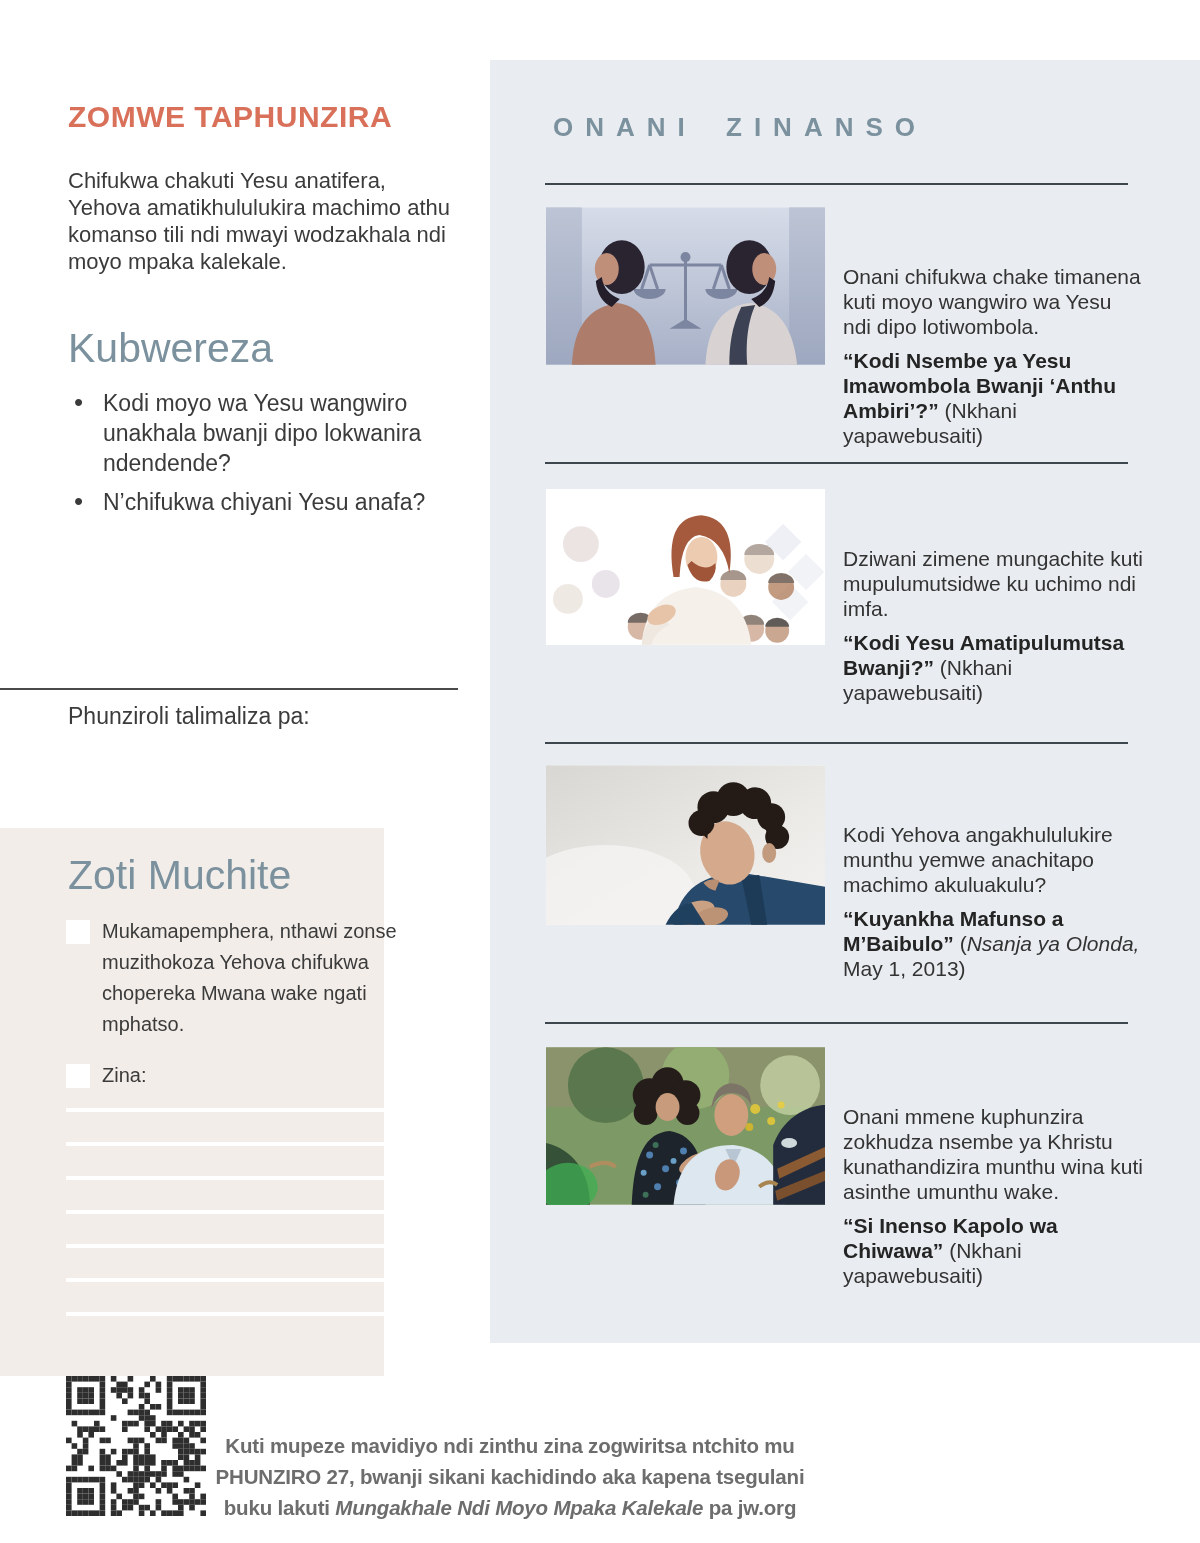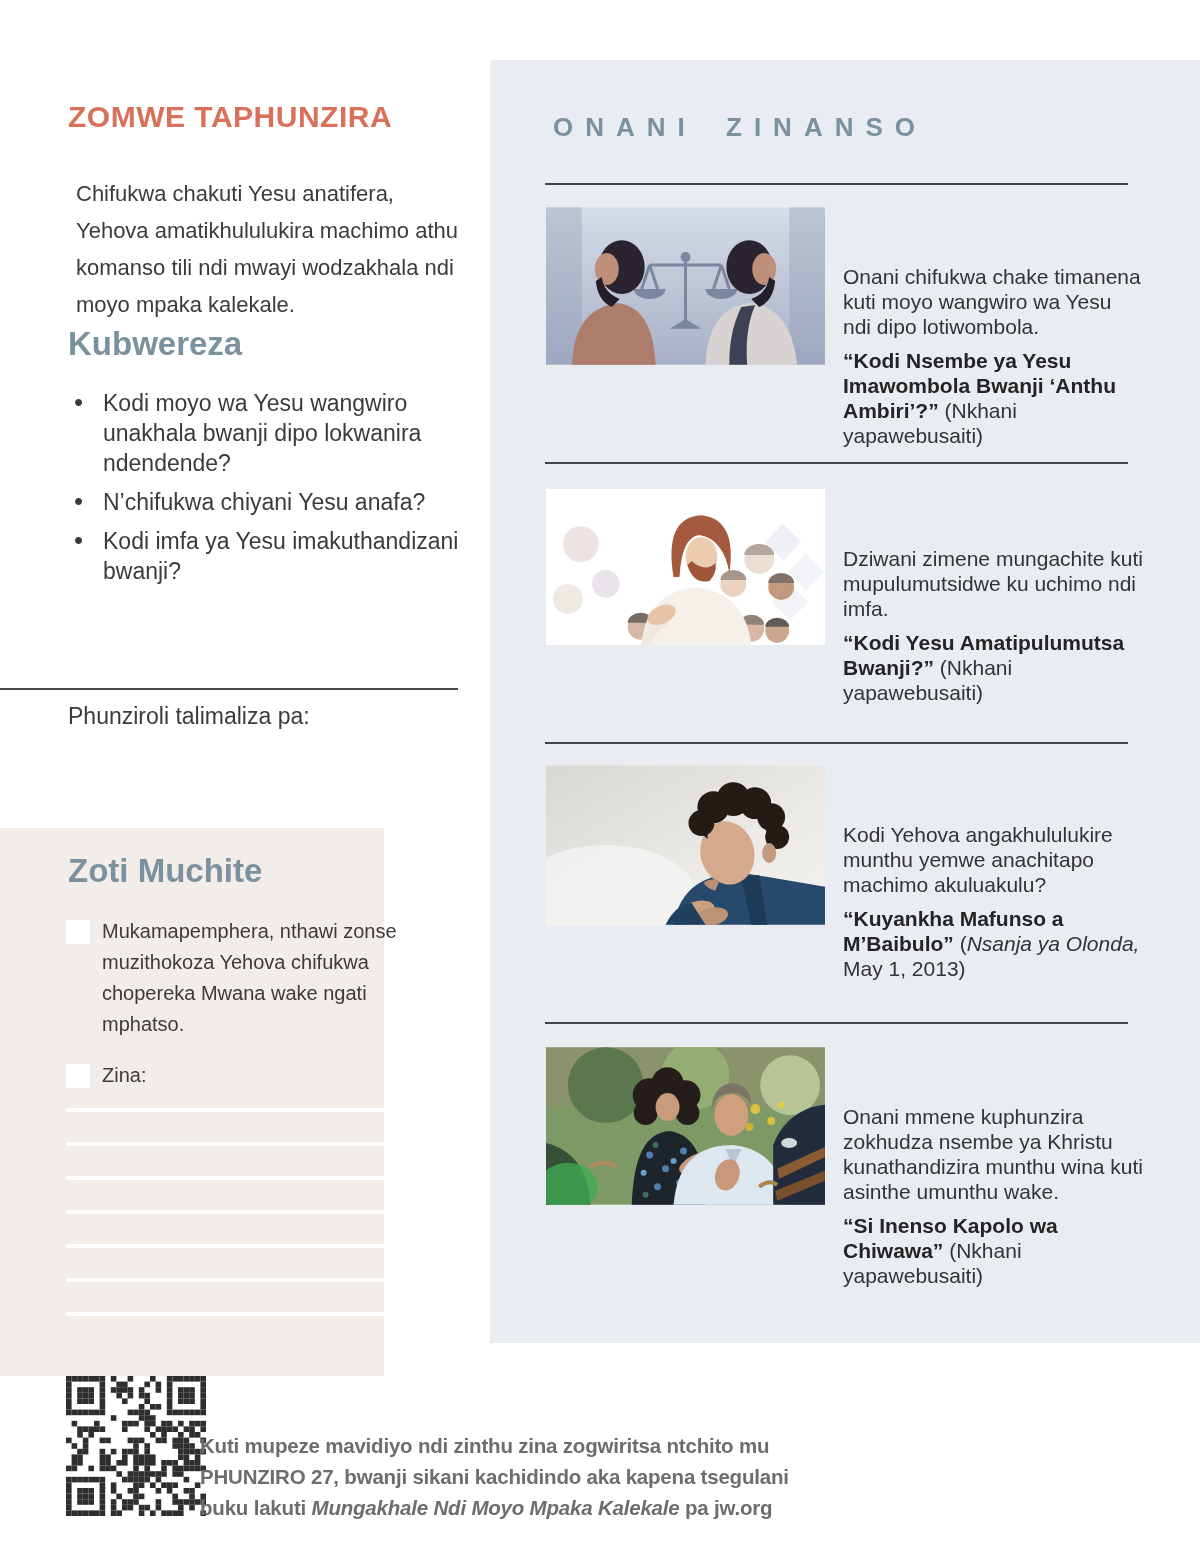--- a/index.html
+++ b/index.html
@@ -16,22 +16,22 @@
   .rtext{position:absolute;left:353px;width:302px;font-size:21px;line-height:25px;color:#333;
          hyphens:manual;}
   .rtext p{margin:0;}
   .rtext .title{margin-top:9px;}
   .rtext .b{font-weight:700;color:#242424;}
   .rtext i{font-style:italic;}
 
   
   .lh-orange{position:absolute;left:68px;top:100px;margin:0;font-size:30px;font-weight:700;
              color:#d9705a;letter-spacing:.5px;}
-  .summary{position:absolute;left:68px;top:167px;width:382px;margin:8px;font-size:22px;line-height:37px;hyphens:manual;}
-  .lh-slate{position:absolute;left:68px;margin:0;font-size:33px;font-weight:700;color:#7b919e;}
+  .summary{position:absolute;left:68px;top:167px;width:382px;margin:0;font-size:22px;line-height:27px;hyphens:manual;}
+  .lh-slate{position:absolute;left:68px;margin:0;font-size:41px;font-weight:400;color:#7b919e;}
   .h-review{top:325px;}
   .bullets{position:absolute;left:68px;top:388px;width:392px;margin:0;padding:0;list-style:none;
            font-size:23px;line-height:30px;hyphens:manual;}
   .bullets li{position:relative;padding-left:35px;margin-bottom:9px;}
   .bullets li::before{content:"\2022";position:absolute;left:6px;top:-1px;font-size:26px;}
   .divider{position:absolute;left:0;top:688px;width:458px;height:0;border-top:2px solid #4a4a4a;}
   .completed{position:absolute;left:68px;top:703px;margin:0;font-size:23px;}
 
   .action-box{position:absolute;left:0;top:828px;width:384px;height:548px;background:#f2ede9;}
   .action-box h2{position:absolute;left:68px;top:24px;}
@@ -39,21 +39,21 @@
   .cb{position:absolute;left:0;top:4px;width:24px;height:24px;background:#ffffff;}
   .cb-text{display:block;margin-left:36px;font-size:20px;line-height:31px;}
   .row-1{top:88px;}
   .row-2{top:232px;}
   .ansline{position:absolute;left:66px;width:389px;height:4px;background:#ffffff;}
 
   
   .qr{position:absolute;left:66px;top:1376px;width:140px;height:140px;}
   .qr svg{display:block;width:140px;height:140px;}
   .footer-text{position:absolute;left:200px;top:1430px;width:620px;margin:0;font-size:20.5px;
-               line-height:31px;color:#6d6d6d;letter-spacing:-.2px;font-weight:600;}
+               line-height:31px;color:#6d6d6d;letter-spacing:-.2px;font-weight:600;text-align:center;}
   .footer-text i{font-style:italic;}
 </style>
 </head>
 <body>
 
 <div class="page">
 
   <div class="see-also">
     <h2>ONANI ZINANSO</h2>
 
@@ -246,21 +246,20 @@
     </div>
   </div>
 
   <h1 class="lh-orange">ZOMWE TAPHUNZIRA</h1>
   <p class="summary">Chifukwa chakuti Yesu anatifera, Yehova amatikhululukira machimo athu komanso tili ndi mwayi wodza­khala ndi moyo mpaka kalekale.</p>
 
   <h2 class="lh-slate h-review">Kubwereza</h2>
   <ul class="bullets">
     <li>Kodi moyo wa Yesu wangwiro unakhala bwanji dipo lokwanira ndendende?</li>
     <li>N’chifukwa chiyani Yesu anafa?</li>
-    <li>Kodi imfa ya Yesu imakuthandi­zani bwanji?</li>
   </ul>
 
   <div class="divider"></div>
   <p class="completed">Phunziroli talimaliza pa:</p>
 
   <div class="action-box">
     <h2 class="lh-slate">Zoti Muchite</h2>
 
     <div class="cb-row row-1">
       <span class="cb"></span>

